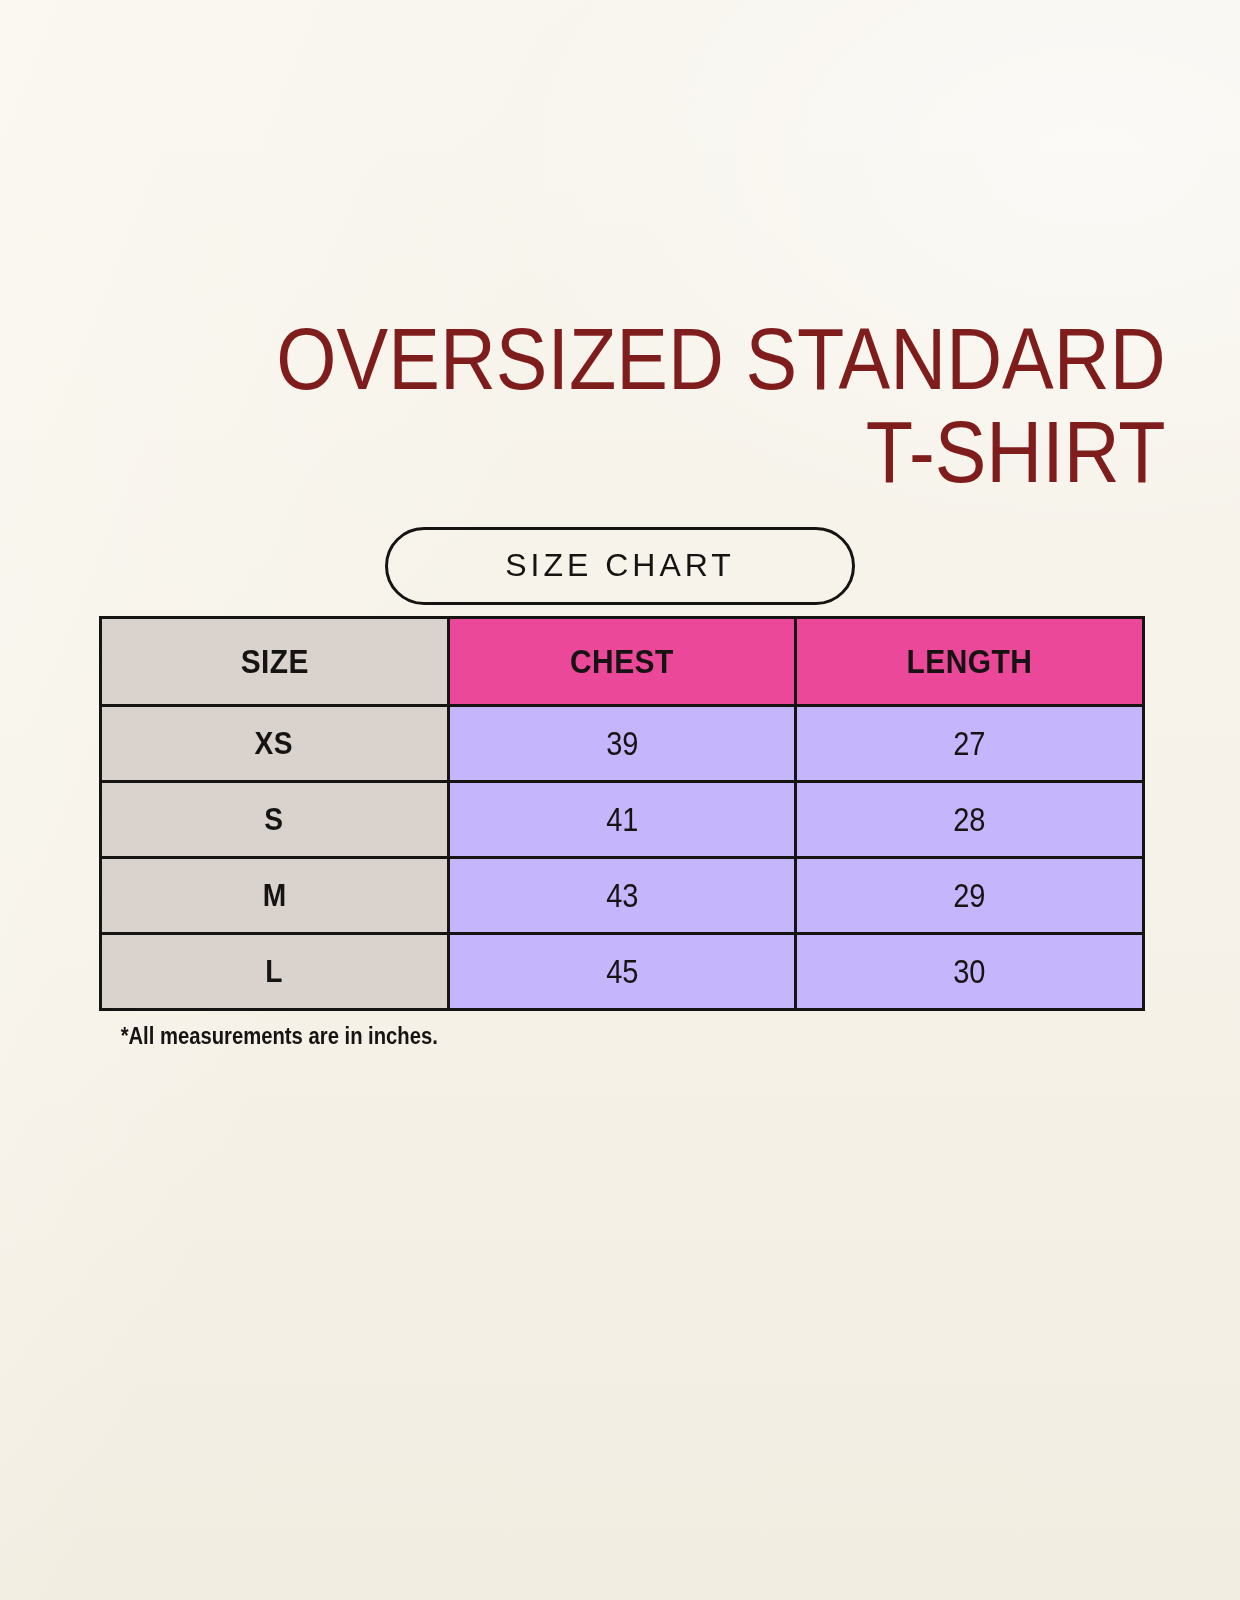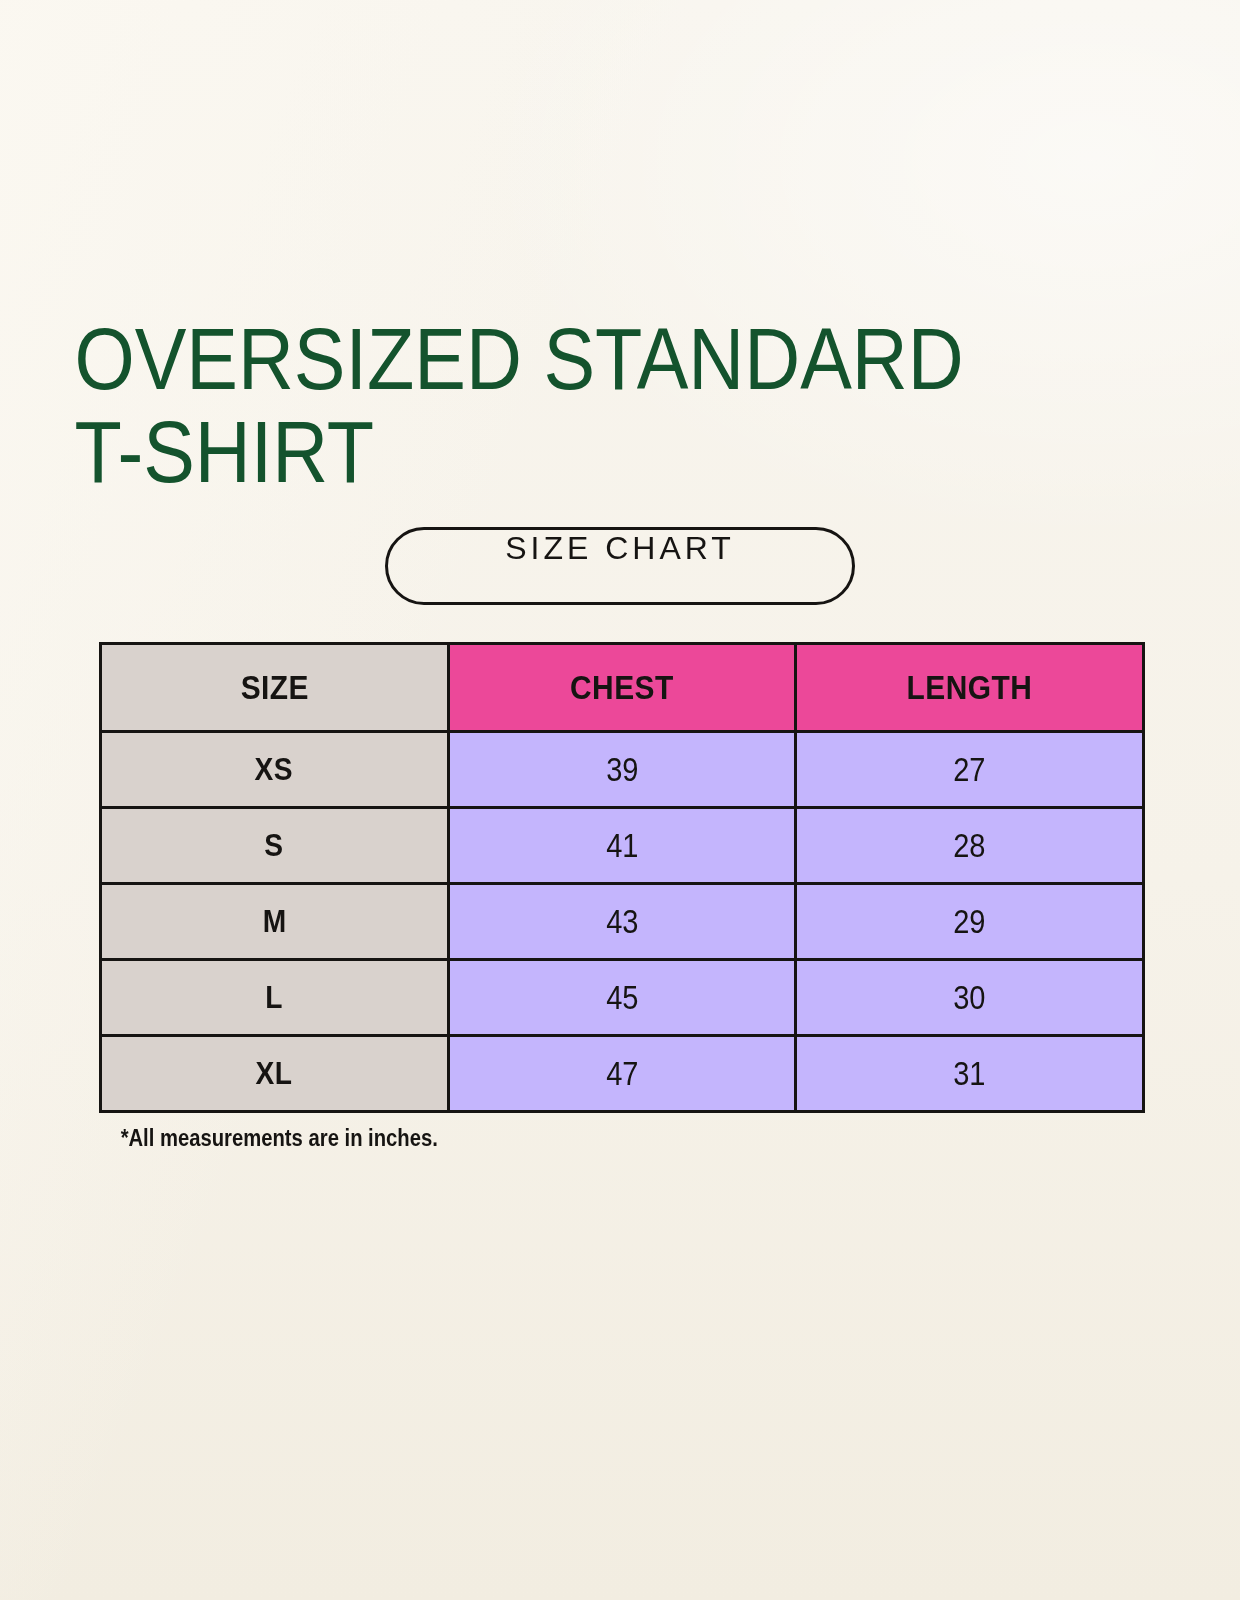--- a/index.html
+++ b/index.html
@@ -14,51 +14,52 @@
       radial-gradient(ellipse 1000px 620px at 88% 10%, rgba(255,255,255,0.50), rgba(255,255,255,0) 62%),
       linear-gradient(112deg, rgba(251,248,241,0.9) 0%, rgba(251,248,241,0) 38%),
       linear-gradient(180deg, #f8f5ee 0%, #f6f2e9 55%, #f2ede1 100%);
   }
 
   
   .cond { display: inline-block; transform: scaleX(0.88); transform-origin: 50% 50%; white-space: nowrap; }
 
   .title {
     margin: 312px 0 0 0;
-    text-align: left;
+    text-align: right;
     font-weight: 400;
     font-size: 88px;
     line-height: 1.06;
     letter-spacing: 0px;
-    color: #14532d;
+    color: #7f1d1d;
   }
   .title .line { display: block; transform: scaleX(0.88); transform-origin: 50% 50%; }
 
   .pill-row { display: flex; justify-content: center; margin-top: 28px; }
   .pill {
     box-sizing: border-box;
     width: 470px;
     height: 78px;
     border: 3px solid #161412;
     border-radius: 44px;
     background: transparent;
     display: flex;
+    align-items: center;
     justify-content: center;
   }
   .pill-label {
     font-size: 32px;
     font-weight: 400;
     letter-spacing: 4px;
     color: #161412;
   }
 
   .table-wrap {
     position: absolute;
     left: 99px;
-    top: 642px;
+    top: 616px;
     width: 1046px;
   }
   table.size-table {
     width: 100%;
     border-collapse: collapse;
     table-layout: fixed;
   }
   table.size-table th, table.size-table td {
     border: 3px solid #161412;
     text-align: center;
@@ -121,23 +122,18 @@
       <tr class="data-row">
         <td class="bg-size"><span class="cond size-text">M</span></td>
         <td class="bg-data"><span class="cond num-text">43</span></td>
         <td class="bg-data"><span class="cond num-text">29</span></td>
       </tr>
       <tr class="data-row">
         <td class="bg-size"><span class="cond size-text">L</span></td>
         <td class="bg-data"><span class="cond num-text">45</span></td>
         <td class="bg-data"><span class="cond num-text">30</span></td>
       </tr>
-      <tr class="data-row">
-        <td class="bg-size"><span class="cond size-text">XL</span></td>
-        <td class="bg-data"><span class="cond num-text">47</span></td>
-        <td class="bg-data"><span class="cond num-text">31</span></td>
-      </tr>
     </tbody>
   </table>
   <div class="footnote">
     <span class="cond">*All measurements are in inches.</span>
   </div>
 </div>
 
 </body></html>

